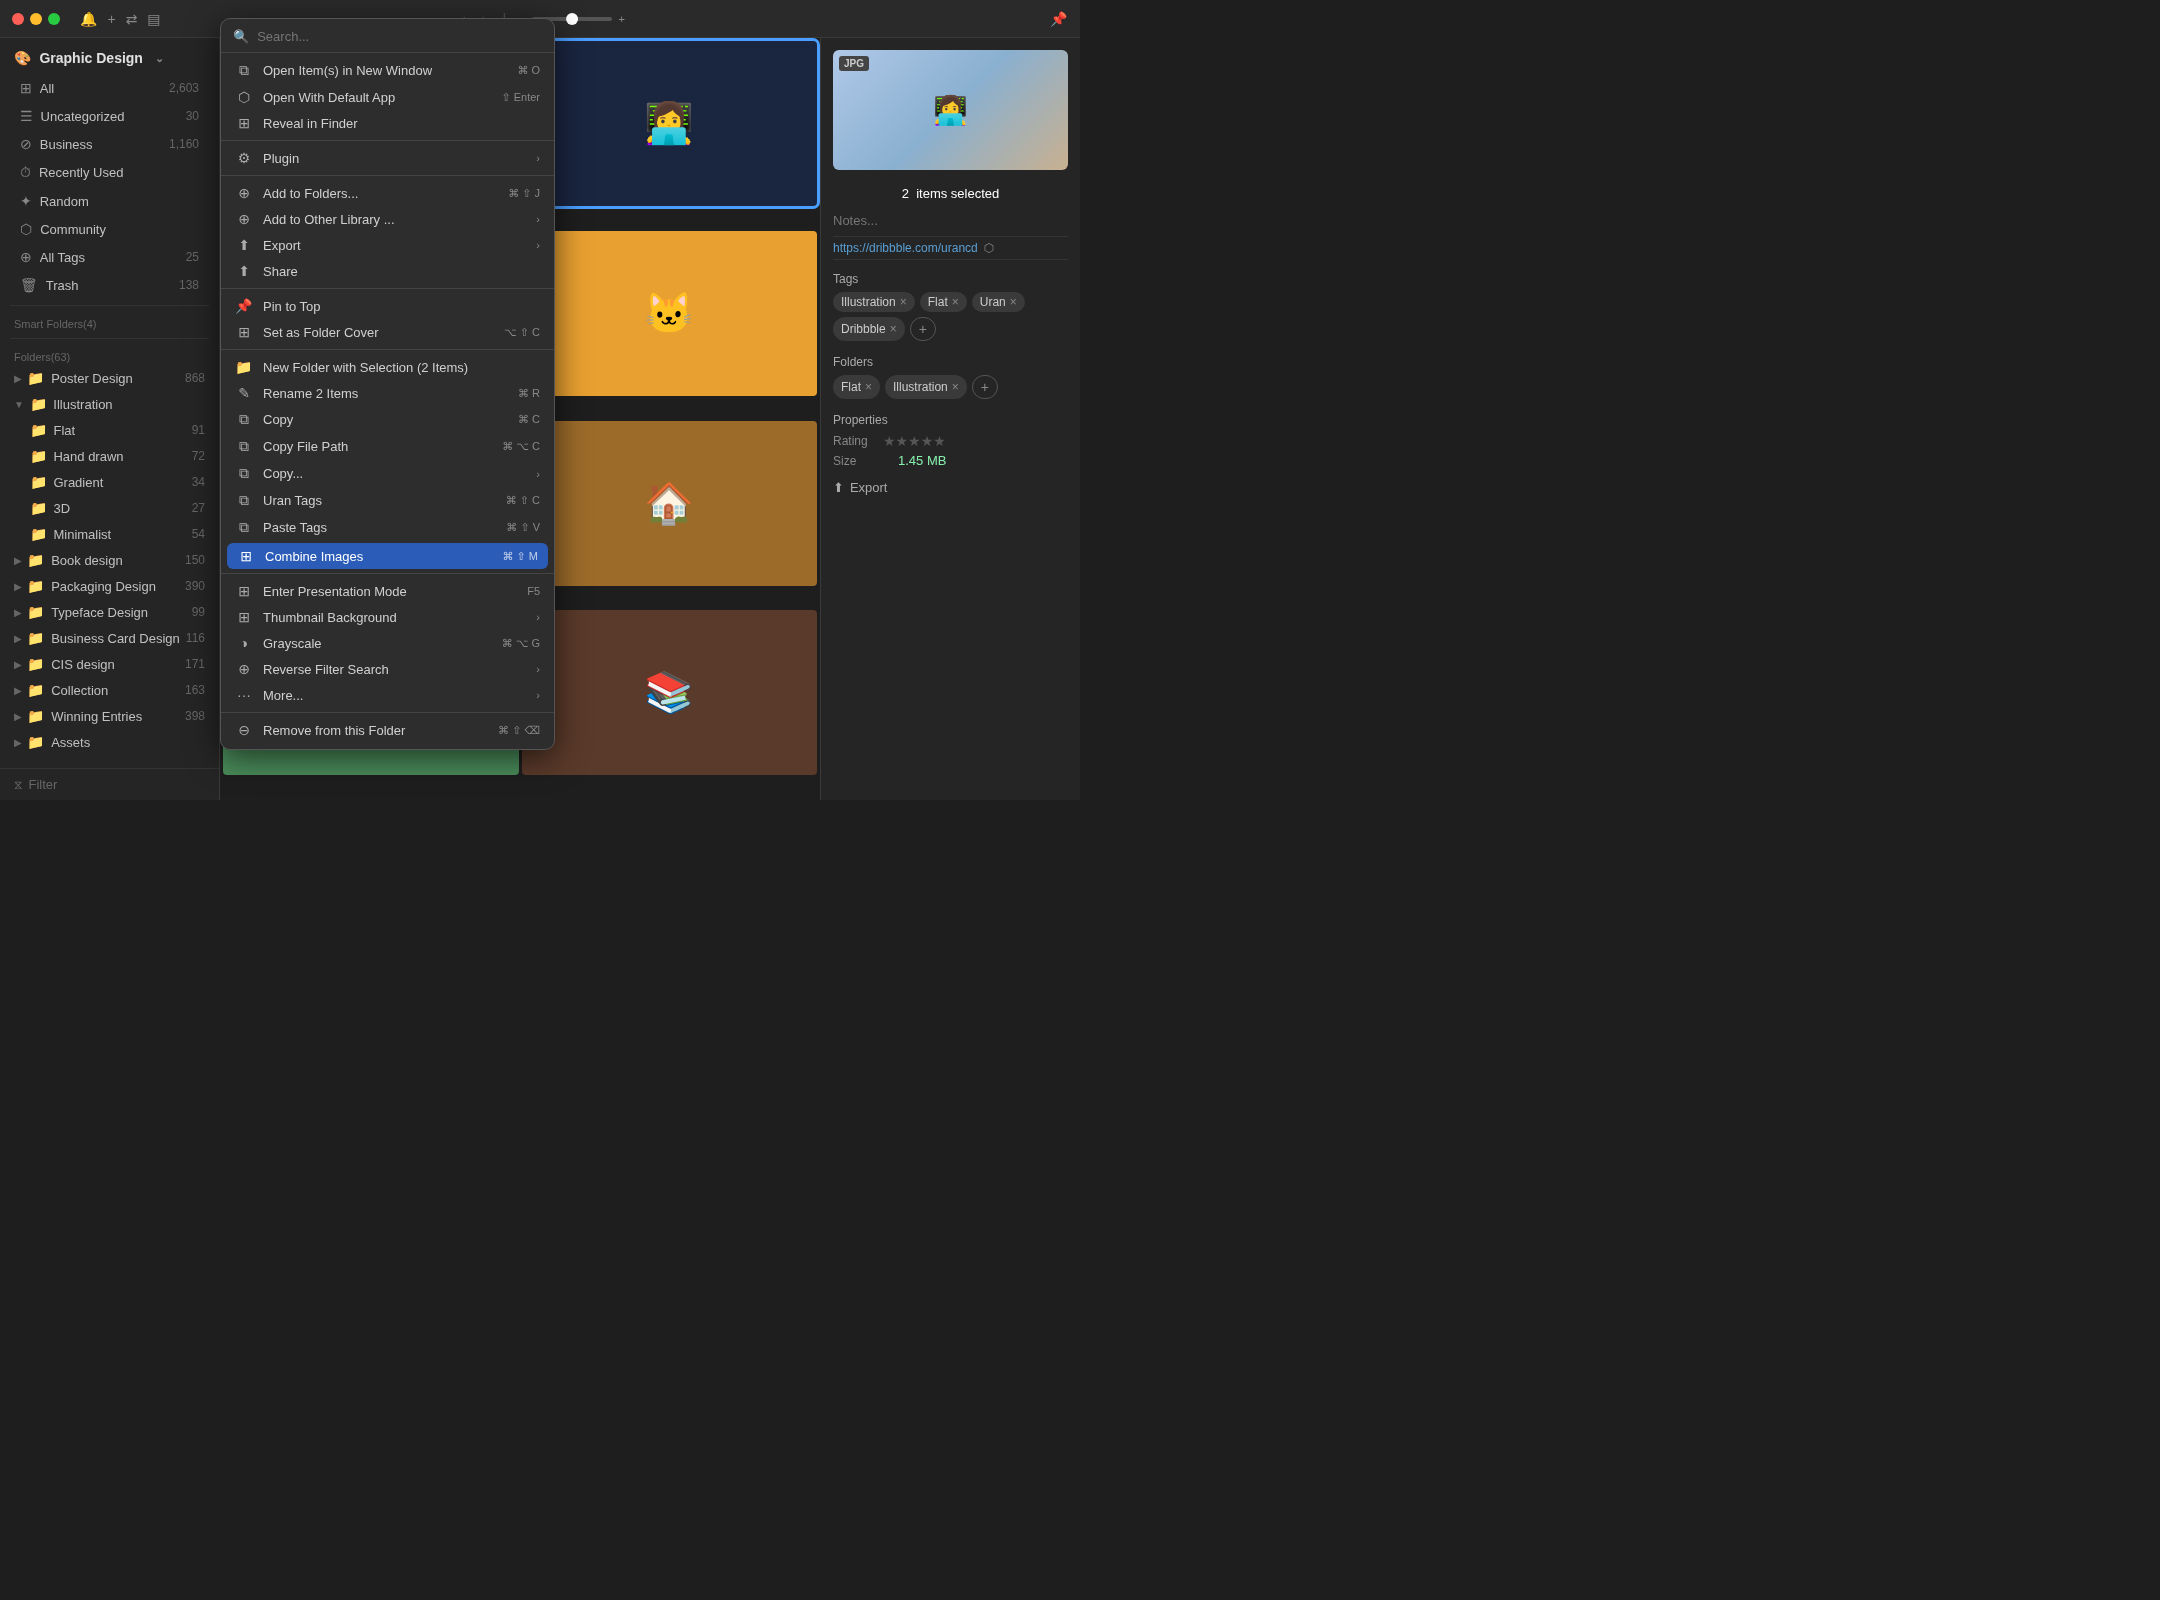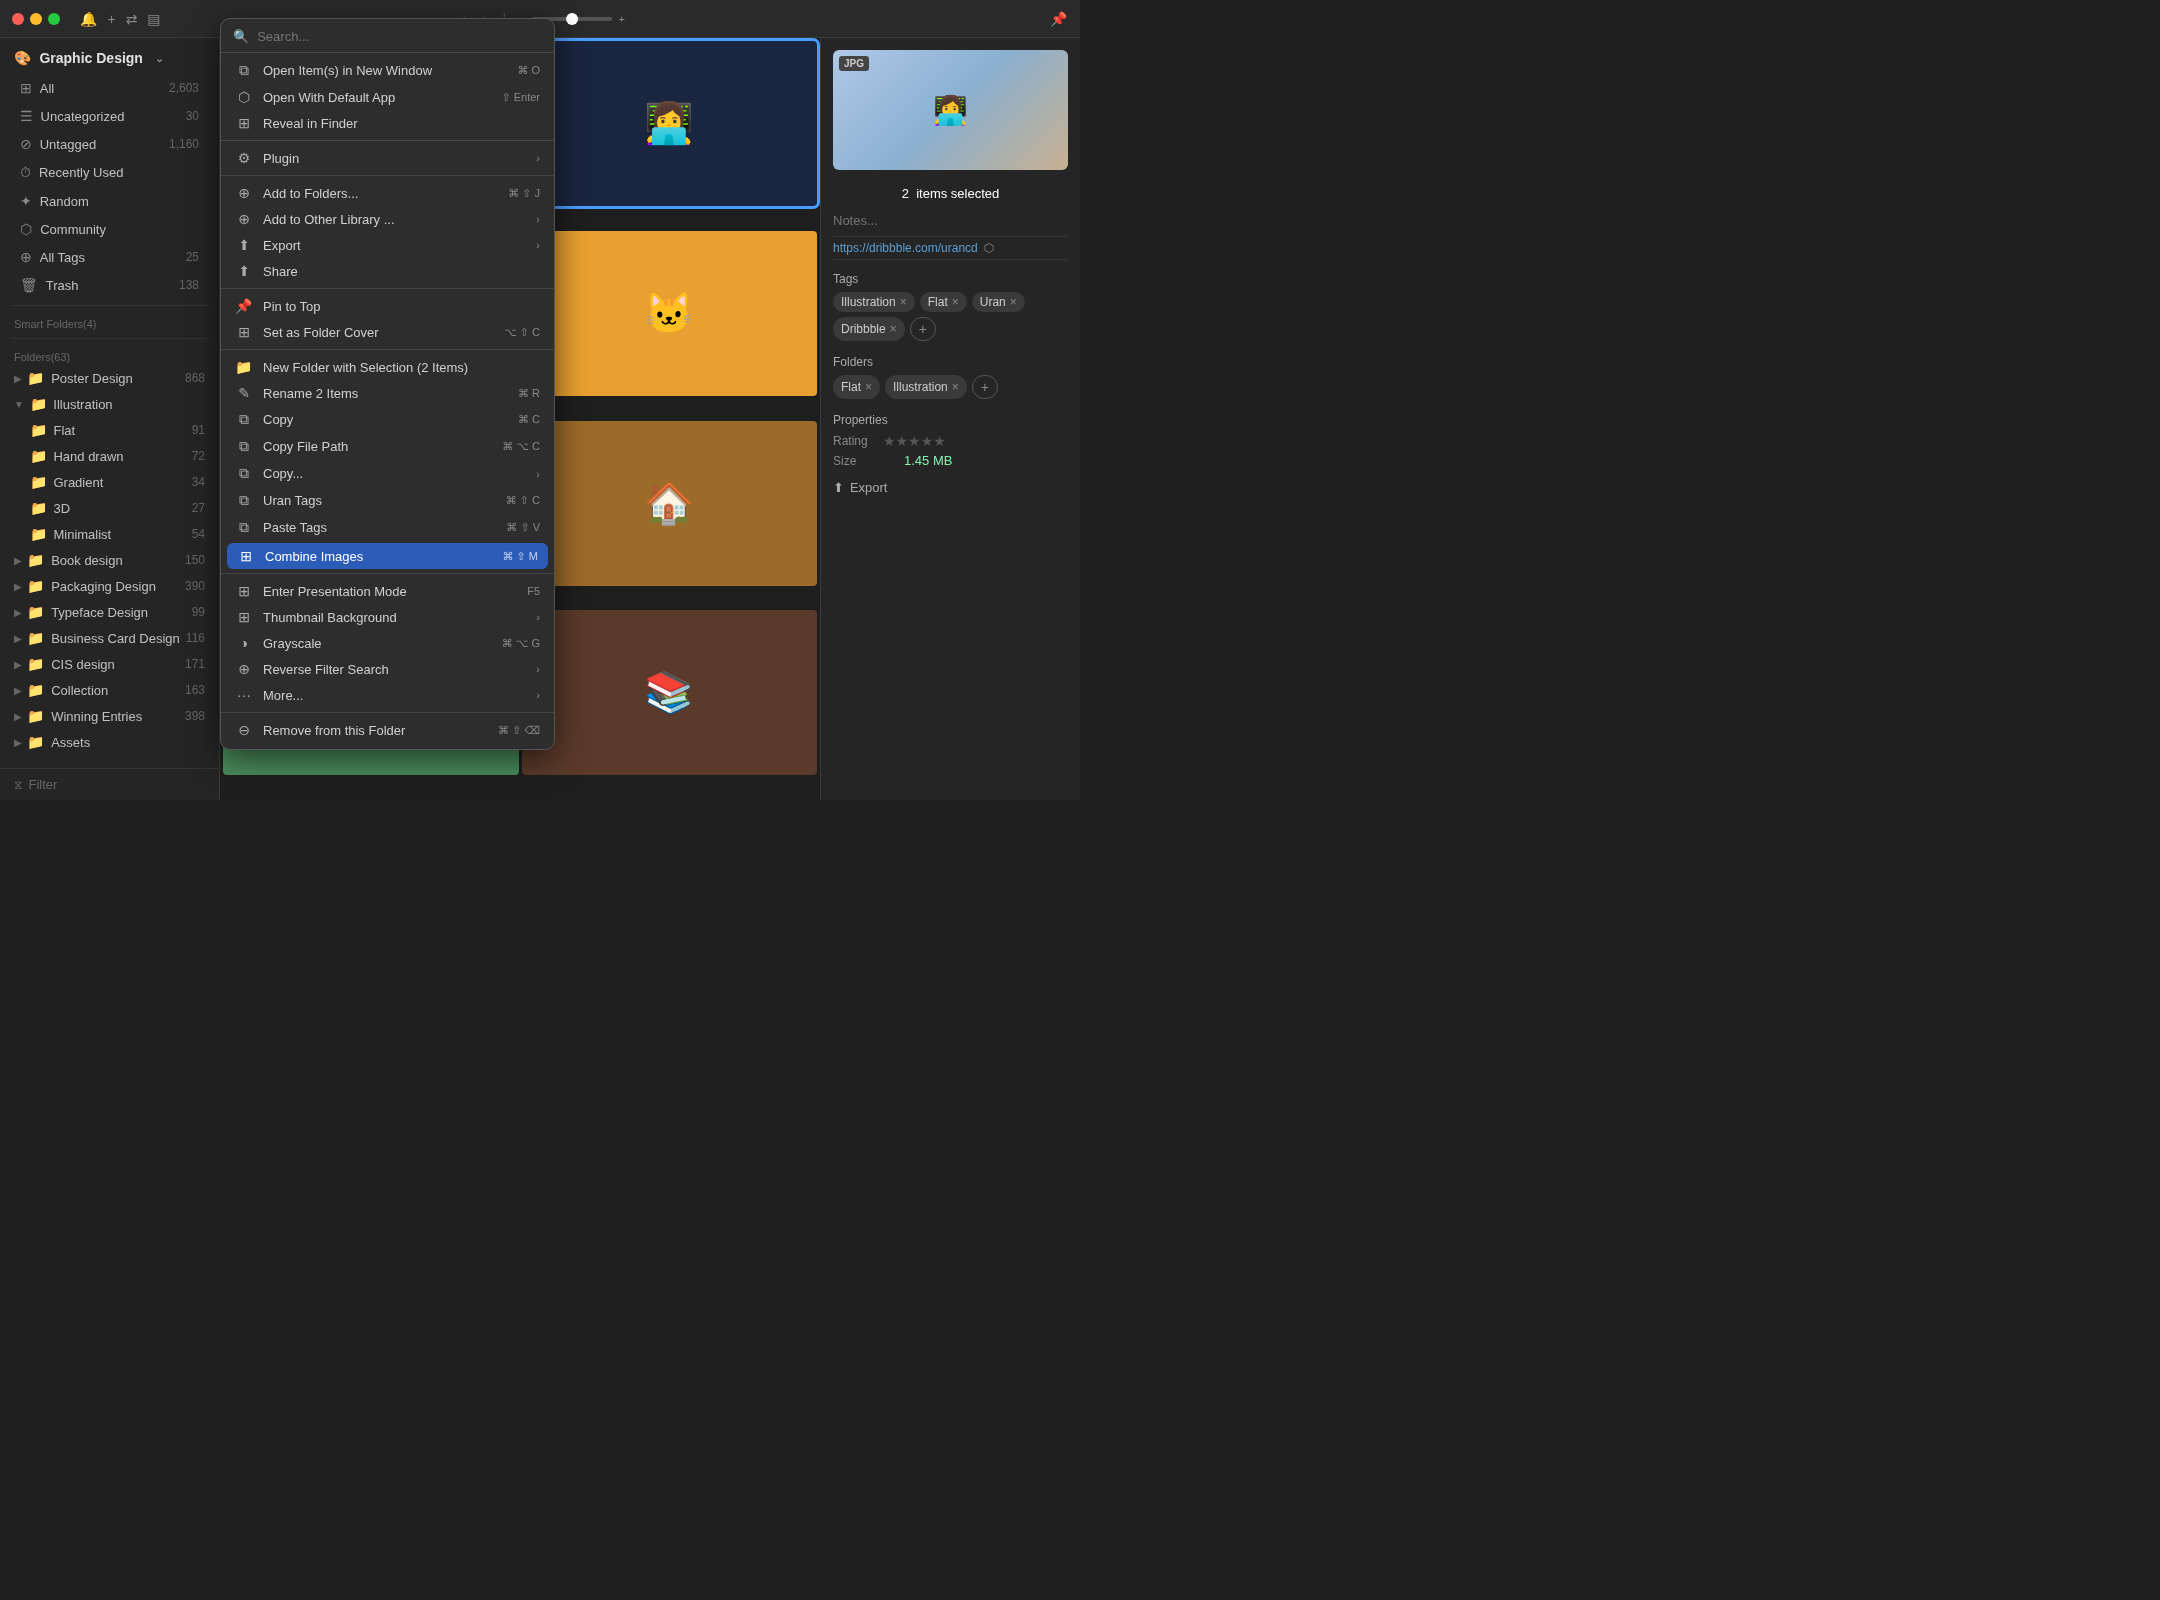--- a/index.html
+++ b/index.html
@@ -329,21 +329,21 @@
     .rating-row {
       display: flex;
       align-items: center;
       margin-bottom: 4px;
     }
     .rating-label { color: #888; font-size: 12px; width: 50px; }
     .stars { color: #555; font-size: 14px; }
     .size-row {
       display: flex;
       align-items: center;
-      gap: 21px;
+      gap: 15px;
       margin-bottom: 8px;
     }
     .size-label { color: #888; font-size: 12px; width: 50px; }
     .size-val { color: #86efac; font-size: 13px; }
     .export-btn {
       display: flex;
       align-items: center;
       gap: 6px;
       color: #aaa;
       font-size: 13px;
@@ -467,21 +467,21 @@
       <span class="sidebar-item-label">All</span>
       <span class="sidebar-item-count">2,603</span>
     </div>
     <div class="sidebar-item">
       <span class="sidebar-item-icon">☰</span>
       <span class="sidebar-item-label">Uncategorized</span>
       <span class="sidebar-item-count">30</span>
     </div>
     <div class="sidebar-item">
       <span class="sidebar-item-icon">⊘</span>
-      <span class="sidebar-item-label">Untagged</span>
+      <span class="sidebar-item-label">Business</span>
       <span class="sidebar-item-count">1,160</span>
     </div>
     <div class="sidebar-item">
       <span class="sidebar-item-icon">⏱</span>
       <span class="sidebar-item-label">Recently Used</span>
     </div>
     <div class="sidebar-item">
       <span class="sidebar-item-icon">✦</span>
       <span class="sidebar-item-label">Random</span>
     </div>

